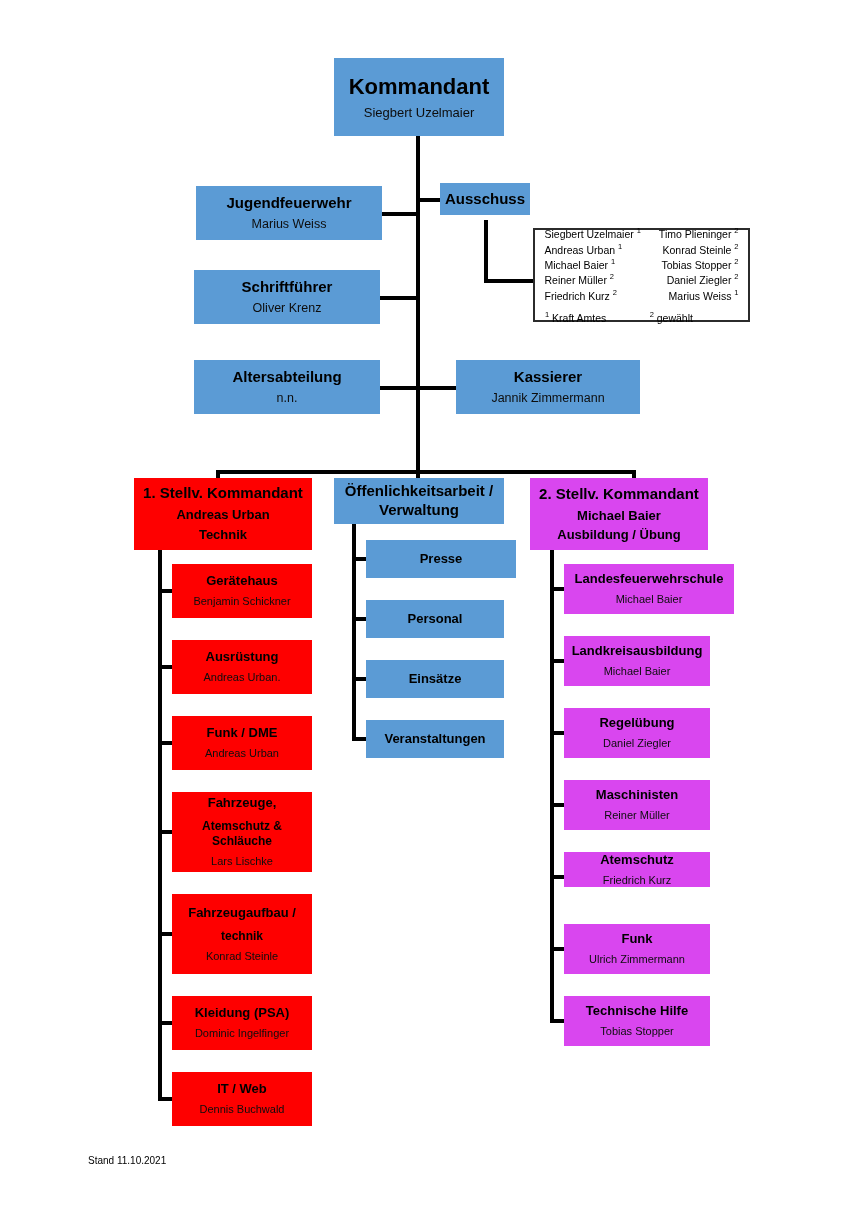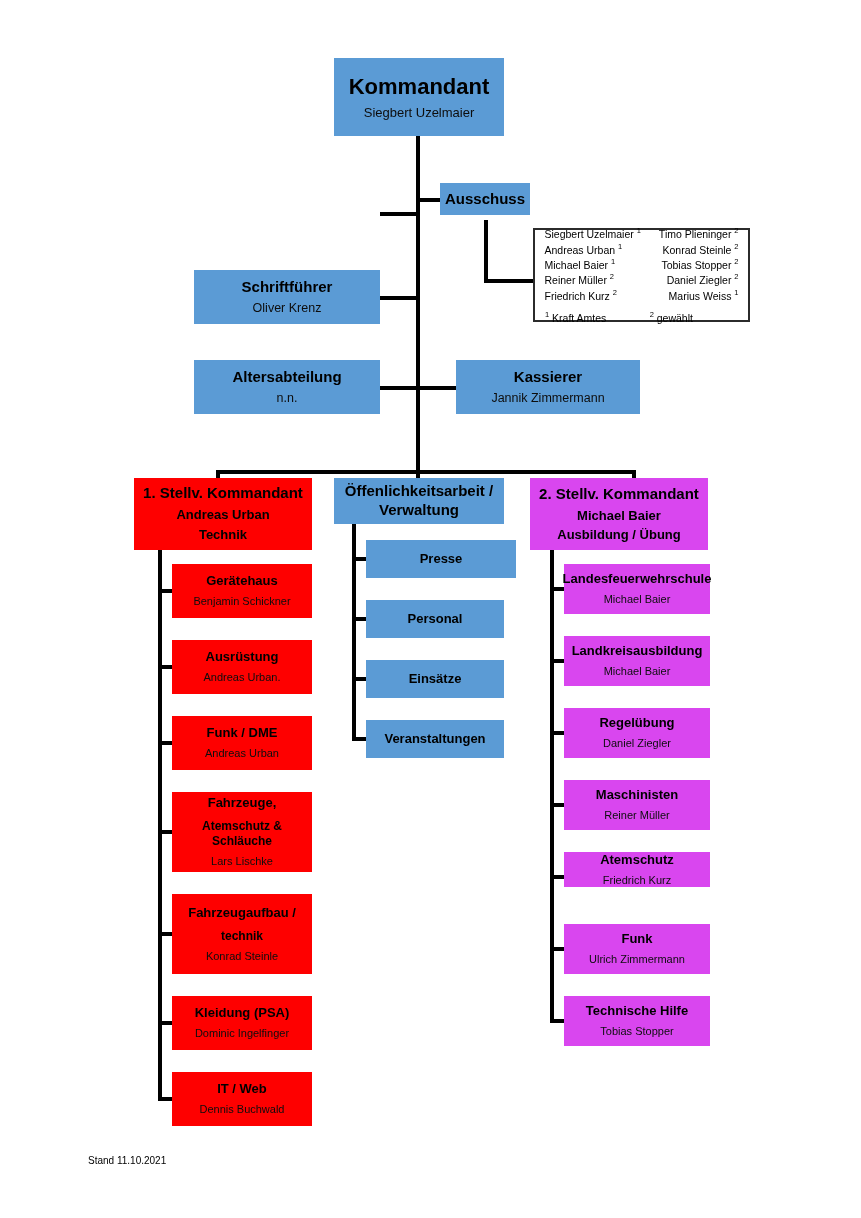--- a/index.html
+++ b/index.html
@@ -130,20 +130,24 @@
   <div class="ln h" style="left:216px; top:470px; width:420px;"></div>
   <div class="ln v" style="left:216px; top:470px; height:16px;"></div>
   <div class="ln v" style="left:416px; top:470px; height:16px;"></div>
   <div class="ln v" style="left:632px; top:470px; height:16px;"></div>
 
   <div class="box blue" style="left:334px; top:58px; width:170px; height:78px;">
     <div class="ttl" style="font-size:22px;">Kommandant</div>
     <div class="sub" style="font-size:13px; margin-top:5px;">Siegbert Uzelmaier</div>
   </div>
 
+  <div class="box blue" style="left:196px; top:186px; width:186px; height:54px;">
+    <div class="ttl" style="font-size:15px;">Jugendfeuerwehr</div>
+    <div class="sub" style="font-size:12.5px; margin-top:4px;">Marius Weiss</div>
+  </div>
 
   <div class="box blue" style="left:440px; top:183px; width:90px; height:32px;">
     <div class="ttl" style="font-size:15px;">Ausschuss</div>
   </div>
 
   <div class="box blue" style="left:194px; top:270px; width:186px; height:54px;">
     <div class="ttl" style="font-size:15px;">Schriftführer</div>
     <div class="sub" style="font-size:12.5px; margin-top:4px;">Oliver Krenz</div>
   </div>
 
@@ -249,21 +253,21 @@
       <div class="ln h" style="left: 352px; top: 737px; width: 14px;"></div>
       <div class="ln v" style="left: 352px; top: 524px; height: 217px;"></div>
     </div>
 
   <div class="box green" style="left:530px; top:478px; width:178px; height:72px;">
     <div class="ttl" style="font-size:15px;">2. Stellv. Kommandant</div>
     <div class="ttl" style="font-size:13px; margin-top:4px;">Michael Baier</div>
     <div class="ttl" style="font-size:13px; margin-top:3px;">Ausbildung / Übung</div>
   </div>
   <div id="branch-ausbildung">
-      <div class="box green" style="left: 564px; top: 564px; width: 146px; height: 50px;">
+      <div class="box green" style="left: 564px; top: 564px; width: 170px; height: 50px;">
         <div class="ttl" style="font-size: 13px;">Landesfeuerwehrschule</div>
         <div class="sub" style="font-size: 11px; margin-top: 6px;">Michael Baier</div>
       </div>
       <div class="ln h" style="left: 550px; top: 587px; width: 14px;"></div>
       <div class="box green" style="left: 564px; top: 636px; width: 146px; height: 50px;">
         <div class="ttl" style="font-size: 13px;">Landkreisausbildung</div>
         <div class="sub" style="font-size: 11px; margin-top: 6px;">Michael Baier</div>
       </div>
       <div class="ln h" style="left: 550px; top: 659px; width: 14px;"></div>
       <div class="box green" style="left: 564px; top: 708px; width: 146px; height: 50px;">

